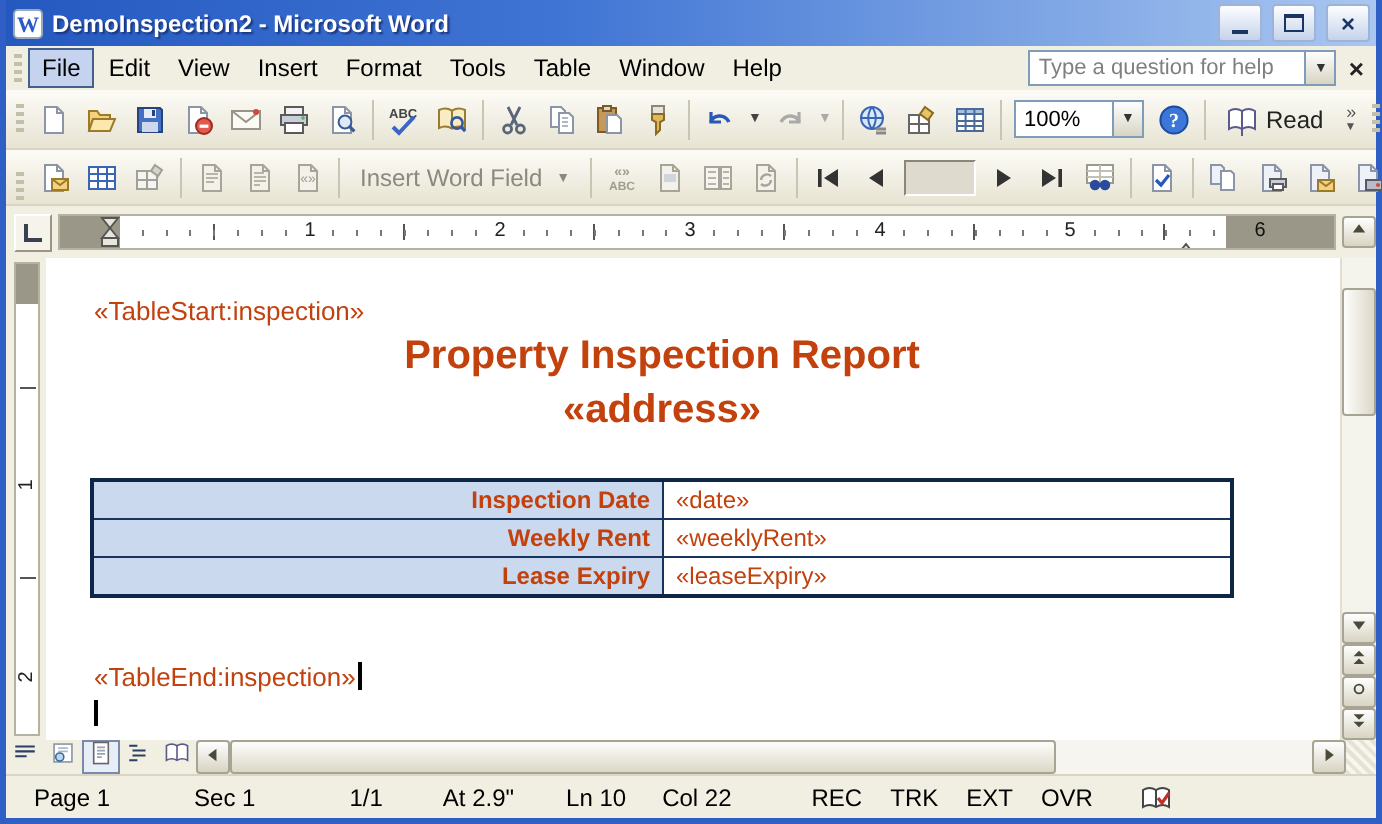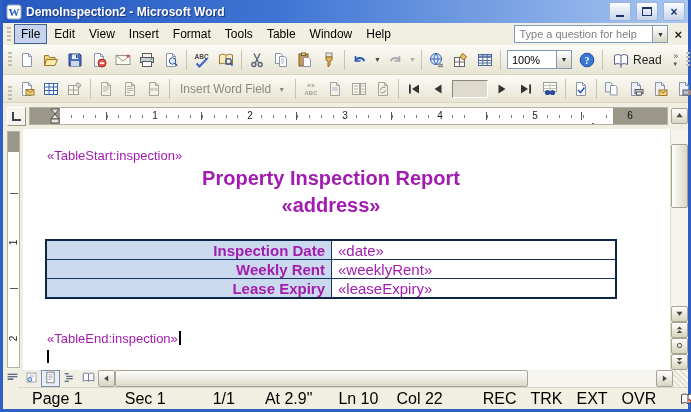--- a/index.html
+++ b/index.html
@@ -61,45 +61,45 @@
   .indent-right{position:absolute;left:558px;top:7px;}
 
   
   .docarea{flex:1;display:flex;min-height:0;}
   .vruler{width:20px;flex:none;background:#f1efe2;padding:2px 3px 2px 4px;box-sizing:border-box;}
   .vrstrip{width:13px;height:100%;box-sizing:border-box;background:#fff;border:1px solid #b5b2a1;position:relative;overflow:hidden;
     background-image:repeating-linear-gradient(180deg,transparent 0 46.5px,#555 46.5px 47.5px);
     background-size:8px 100%;background-repeat:repeat-y;background-position:center 15px;}
   .dzv{position:absolute;left:0;right:0;top:0;height:20px;background:#9a9789;}
   .vnum{position:absolute;left:0;width:11px;text-align:center;font-size:10px;color:#222;transform:rotate(-90deg);background:#fff;}
-  .viewport{flex:1;background:#fff;position:relative;overflow:hidden;font-size:13px;color:#a21caf;}
+  .viewport{flex:1;background:#fff;position:relative;overflow:hidden;font-size:13px;color:#c2410c;}
   .fieldline{position:absolute;left:24px;white-space:nowrap;}
   .heading{position:absolute;left:22px;top:36px;width:572px;text-align:center;font-weight:bold;font-size:20px;line-height:27px;}
   .mtable{position:absolute;left:22px;top:110px;width:572px;border-collapse:collapse;border:2px solid #0d2546;}
-  .mtable td{border:1px solid #16345e;height:18px;padding:0 6px;font-size:15px;}
+  .mtable td{border:1px solid #16345e;height:18px;padding:0 6px;font-size:12px;}
   .mtable td.lbl{font-weight:bold;text-align:right;width:272px;}
   .caret{display:inline-block;width:2px;height:14px;background:#000;vertical-align:-2px;margin-left:1px;}
   .caret2{position:absolute;left:24px;top:221px;width:2px;height:13px;background:#000;}
 
   
   .vscroll{width:17px;flex:none;background:#f5f4ec;display:flex;flex-direction:column;align-items:center;border-left:1px solid #e2dfd0;}
   .sbtn{width:17px;height:16px;box-sizing:border-box;flex:none;background:linear-gradient(#fefefe,#d8d4c2);border:1px solid #a8a494;border-radius:2px;display:flex;align-items:center;justify-content:center;}
   .sbtn svg{width:11px;height:11px;}
   .vthumb{width:15px;height:62px;flex:none;margin-top:15px;background:linear-gradient(90deg,#fdfdfb,#dcd8c8);border:1px solid #a8a494;border-radius:2px;}
   .vspacer{flex:1;}
   .hscrollrow{height:17px;flex:none;display:flex;align-items:stretch;background:#f1efe2;}
   .vbtn{width:17px;flex:none;display:flex;align-items:center;justify-content:center;border:1px solid transparent;}
   .vbtn svg{width:13px;height:13px;}
   .vbtn.sel{border:1px solid #7a8aa8;background:#e8eef8;}
   .htrack{flex:1;background:#f6f5ef;position:relative;}
   .hthumb{position:absolute;left:0;top:0;bottom:0;width:76%;background:linear-gradient(#fdfdfb,#dcd8c8);border:1px solid #a8a494;border-radius:2px;}
   .hcorner{width:15px;flex:none;background:repeating-linear-gradient(45deg,#e6e3d4 0 2px,#f6f5ee 2px 4px);}
 
   
-  .statusbar{height:21px;flex:none;display:flex;align-items:center;font-size:16px;color:#000;background:#f1efe2;border-top:1px solid #d9d5c2;padding-left:14px;white-space:nowrap;margin-left:15px;}
+  .statusbar{height:21px;flex:none;display:flex;align-items:center;font-size:12px;color:#000;background:#f1efe2;border-top:1px solid #d9d5c2;padding-left:14px;white-space:nowrap;}
   .st{flex:none;}
   .mode{color:#000000;flex:none;}
   .spellicon{width:17px;height:16px;flex:none;margin-left:24px;}
   .spellicon svg{width:16px;height:16px;}
 </style>
 </head>
 <body>
 
 <div class="window">
 

